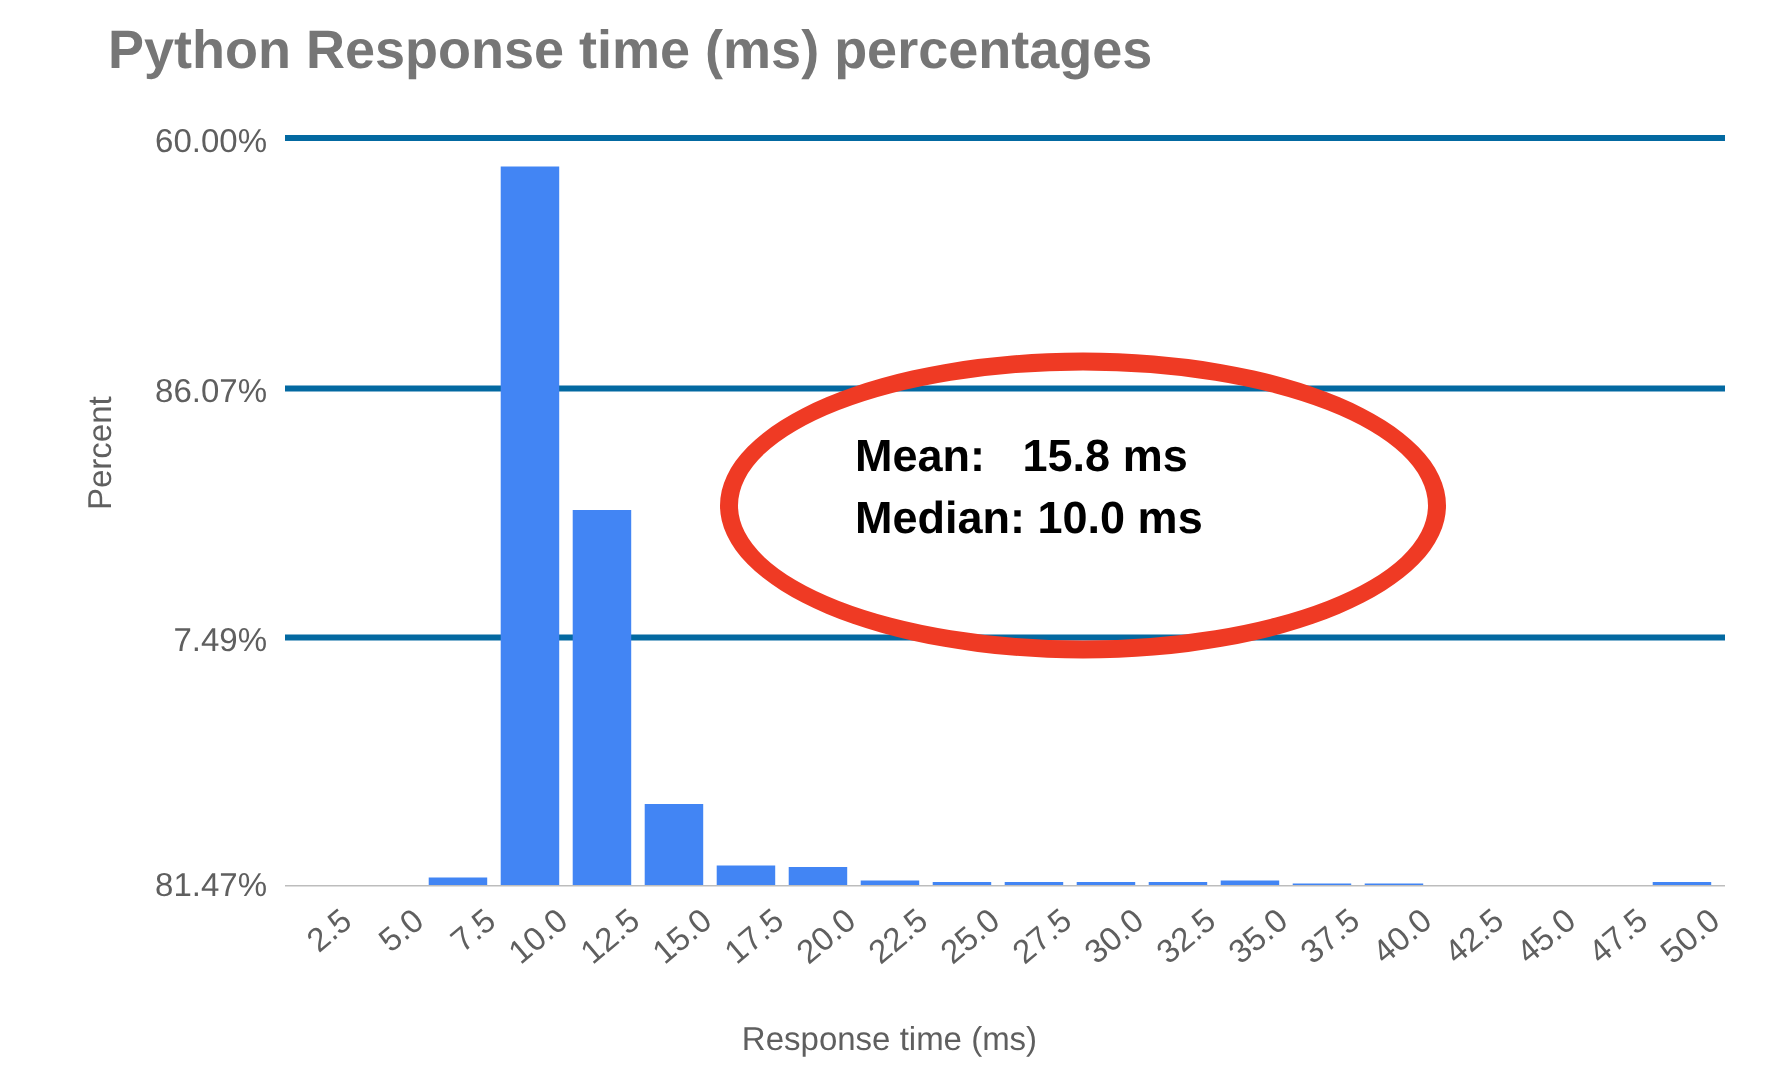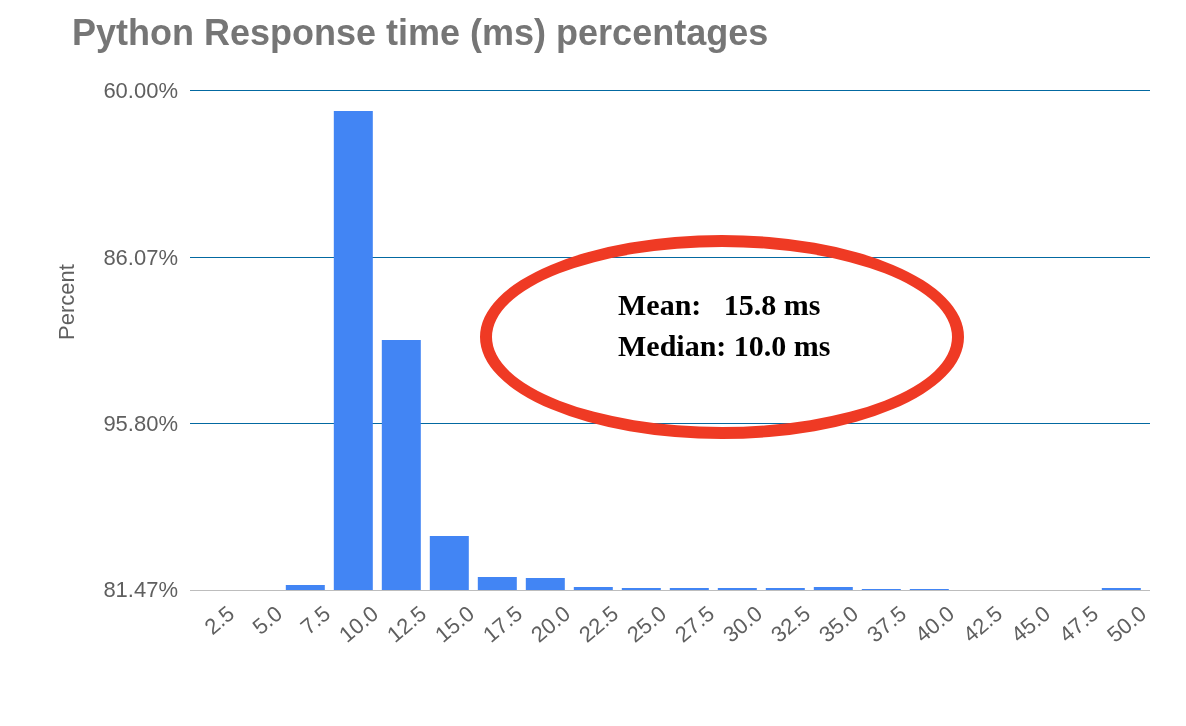--- a/index.html
+++ b/index.html
@@ -30,21 +30,21 @@
     left: 190px;
     top: 90px;
     width: 960px;
     height: 500px;
     border-bottom: 1px solid #bdbdbd;
   }
   .gridline {
     position: absolute;
     left: 0;
     width: 100%;
-    border-top: 1px solid #0369a1;
+    border-top: 4px solid #0369a1;
   }
   .y-tick-label {
     position: absolute;
     right: 100%;
     transform: translateY(-50%);
     padding-right: 12px;
     font-size: 22px;
     color: #5f5f5f;
     white-space: nowrap;
   }
@@ -98,45 +98,44 @@
   }
   
   .annotation-ellipse {
     position: absolute;
     border: 12px solid #ef3a24;
     border-radius: 50%;
     background: transparent;
   }
   .annotation-text {
     position: absolute;
-    font-family: Liberation Serif, serif;
+    font-family: Liberation Sans, sans-serif;
     font-size: 30px;
     font-weight: bold;
     color: #000000;
     white-space: pre;
     line-height: 1.35;
-    margin-left: 48px;
   }
 </style>
 </head>
 <body>
 
 <div class="chart-root">
 
   <div class="chart-title">Python Response time (ms) percentages</div>
 
   <div class="y-axis-title">Percent</div>
 
   <div class="plot-area">
 
     <div class="gridline" style="top:100%; border-top:none;">
       <span class="y-tick-label">81.47%</span>
     </div>
     <div class="gridline" style="top:66.6667%;">
-      <span class="y-tick-label">95.80%</span>
+      <span class="y-tick-label">7.49%</span>
     </div>
     <div class="gridline" style="top:33.3333%;">
       <span class="y-tick-label">86.07%</span>
     </div>
     <div class="gridline" style="top:0%;">
       <span class="y-tick-label">60.00%</span>
     </div>
 
     <div class="bars" id="bars">
         <div class="bar-slot" style="left: 0%; width: 5%;">
@@ -219,14 +218,15 @@
           <div class="bar" style="height: 0.333333%; background: rgb(66, 133, 244);"></div>
           <div class="x-tick-label">50.0</div>
         </div>
       </div>
 
     <div class="annotation-ellipse" style="left:290px; top:145px; width:460px; height:180px;"></div>
     <div class="annotation-text" style="left:380px; top:195px;"><span>Mean:</span>   <span>15.8 ms</span>
 <span>Median:</span> <span>10.0 ms</span></div>
   </div>
 
+  <div class="x-axis-title">Response time (ms)</div>
 
 </div>
 
 </body></html>

